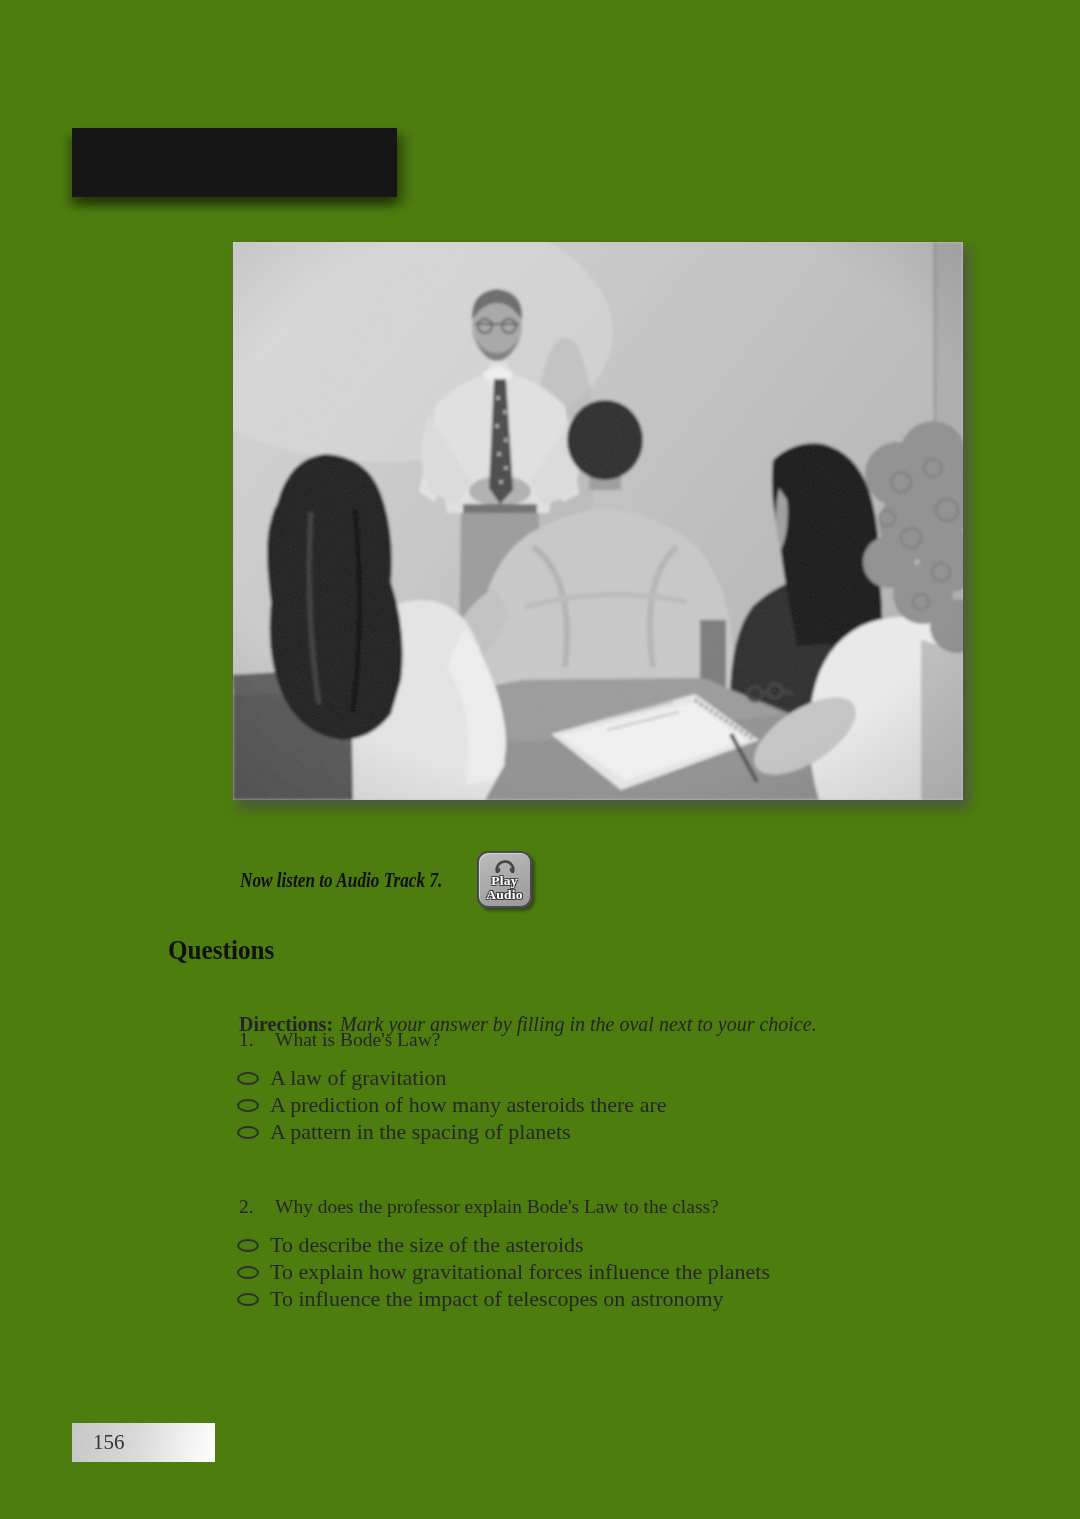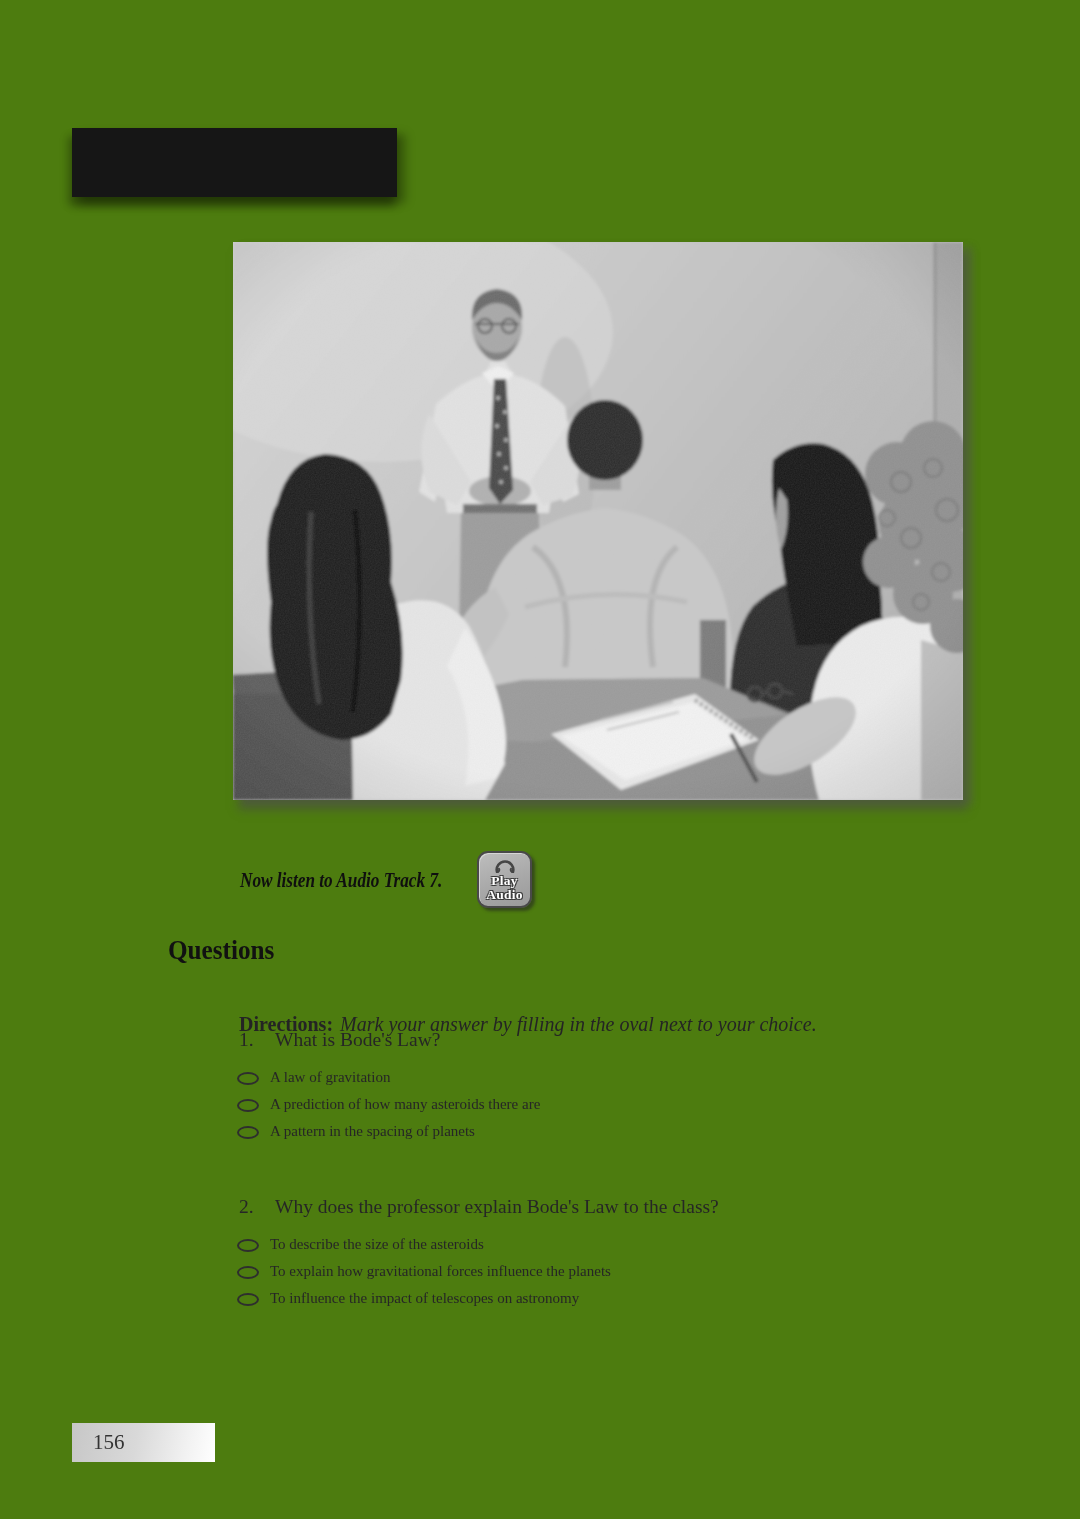--- a/index.html
+++ b/index.html
@@ -44,21 +44,21 @@
   .directions .dir-label{font-weight:bold;}
   .directions .dir-text{font-style:italic;margin-left:7px;}
   .q-line{position:absolute;left:239px;display:flex;font-size:19.5px;color:#262626;white-space:nowrap;}
   .q-num{width:36px;flex:0 0 36px;}
   .opt-list{position:absolute;left:237px;}
   .opt-row{display:flex;align-items:center;height:27px;}
   .oval{
     width:18px;height:9px;border:2px solid #2e2e2e;border-radius:50%;
     flex:0 0 18px;margin-right:11px;margin-top:1px;background:transparent;
   }
-  .opt-label{font-size:15px;color:#262626;white-space:nowrap;}
+  .opt-label{font-size:22px;color:#262626;white-space:nowrap;}
   
   .page-bar{
     position:absolute;left:72px;top:1423px;width:143px;height:39px;
     background:linear-gradient(100deg,#c7c7c7 0%,#d9d9d9 45%,#f2f2f2 80%,#ffffff 100%);
   }
   .page-num{font-size:21px;line-height:39px;padding-left:13px;color:#333333;margin-left:8px;}
 </style>
 </head>
 <body>
 

